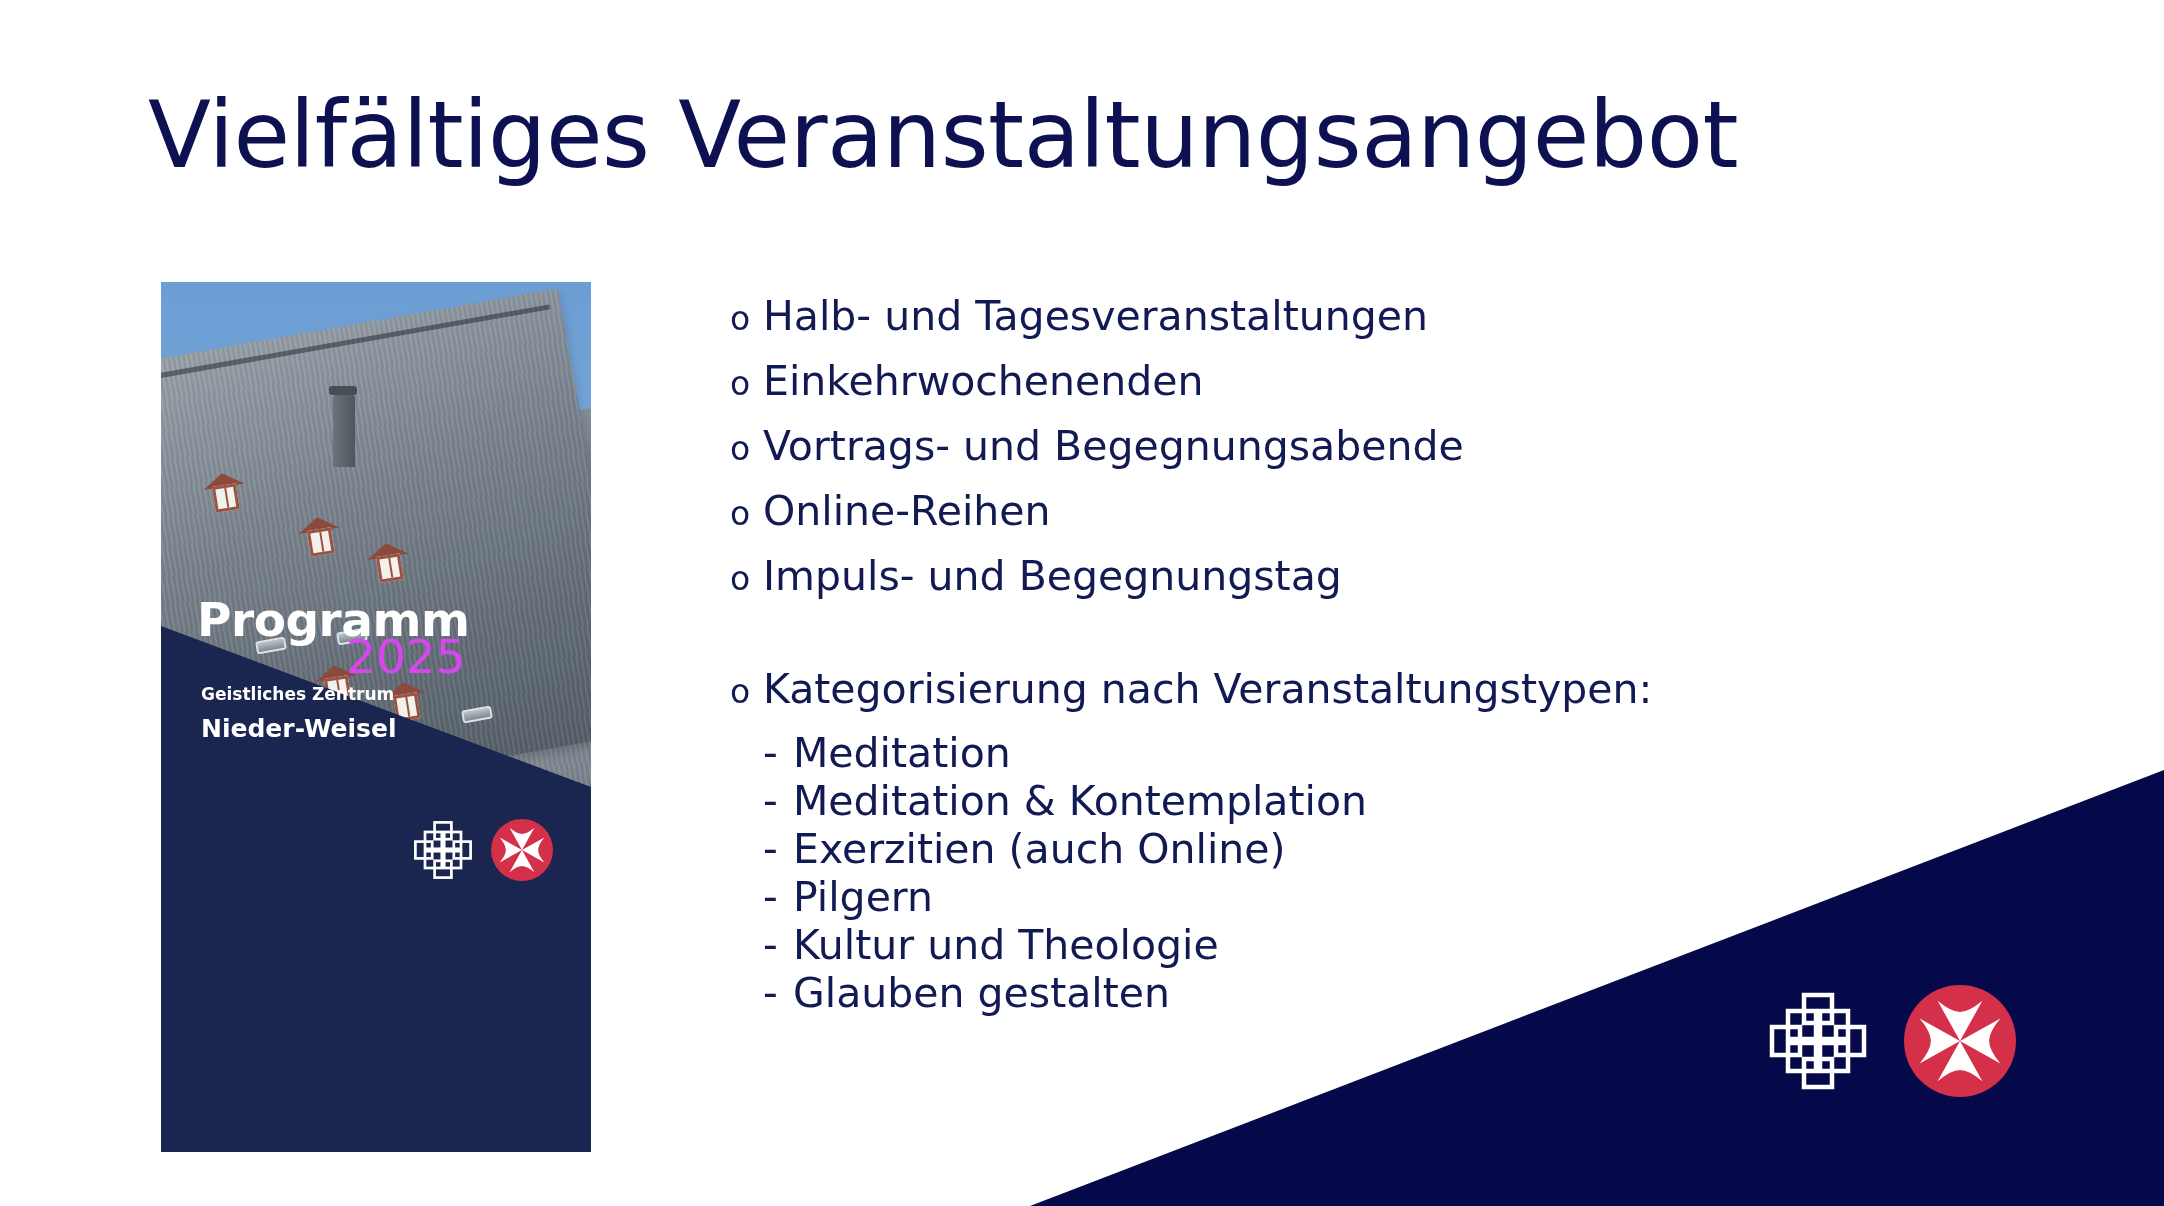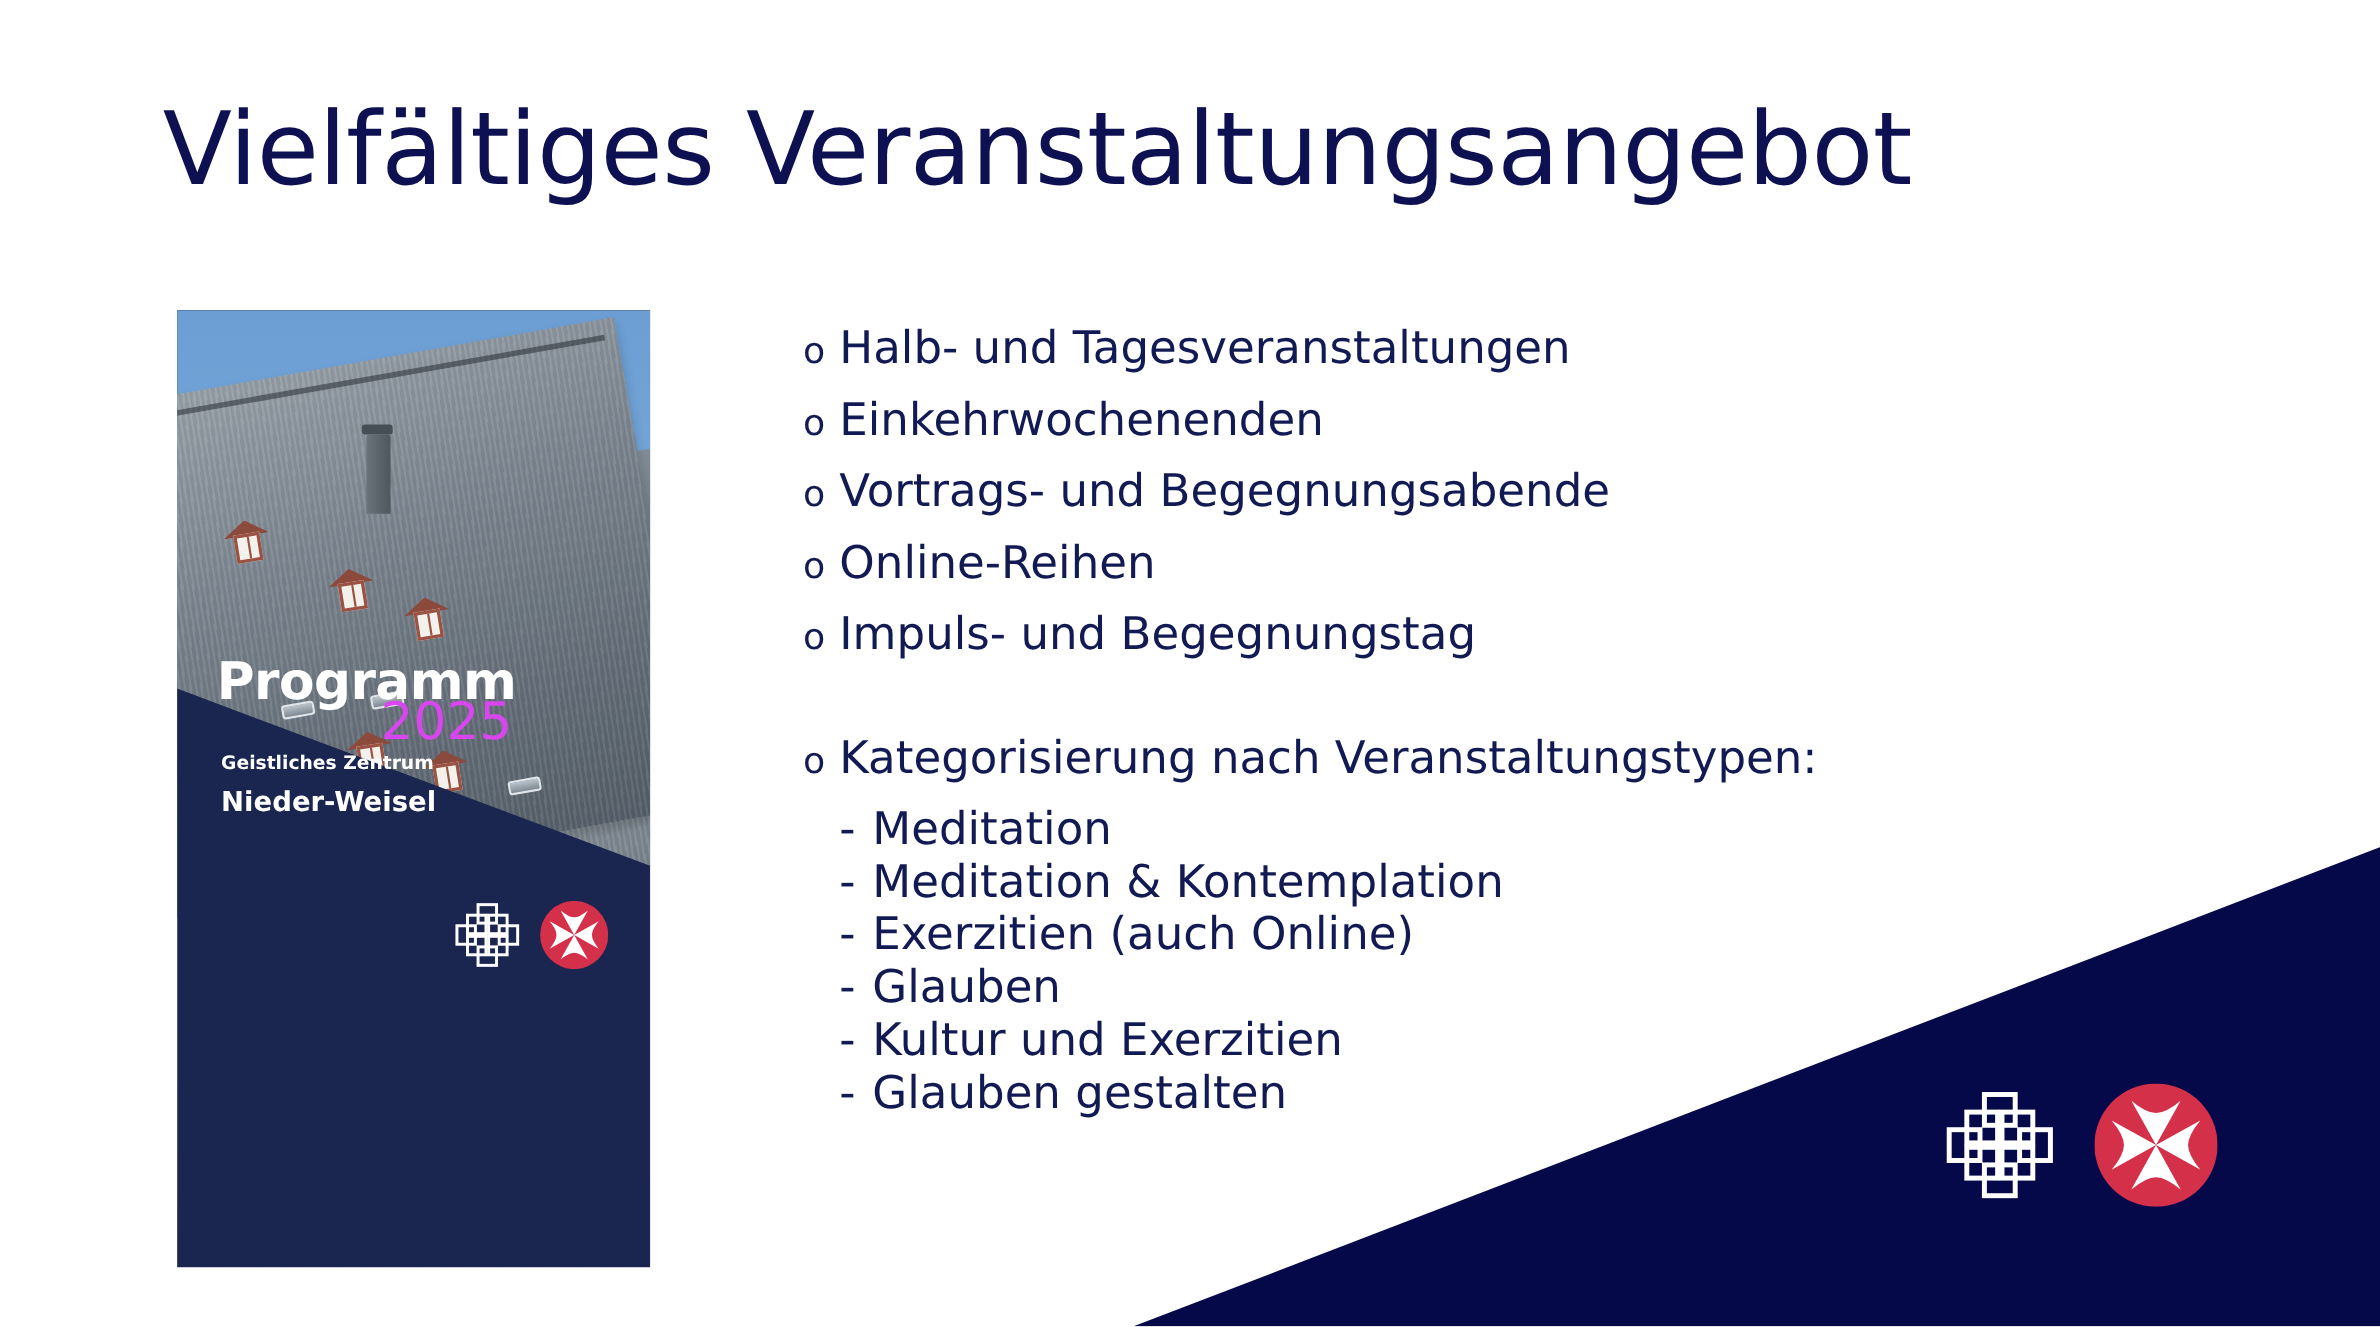--- a/index.html
+++ b/index.html
@@ -373,25 +373,25 @@
       <div class="sub-row">
         <span class="sub-mark">-</span>
         <span class="sub-text">Meditation &amp; Kontemplation</span>
       </div>
       <div class="sub-row">
         <span class="sub-mark">-</span>
         <span class="sub-text">Exerzitien (auch Online)</span>
       </div>
       <div class="sub-row">
         <span class="sub-mark">-</span>
-        <span class="sub-text">Glauben</span>
+        <span class="sub-text">Pilgern</span>
       </div>
       <div class="sub-row">
         <span class="sub-mark">-</span>
-        <span class="sub-text">Kultur und Exerzitien</span>
+        <span class="sub-text">Kultur und Theologie</span>
       </div>
       <div class="sub-row">
         <span class="sub-mark">-</span>
         <span class="sub-text">Glauben gestalten</span>
       </div>
     </div>
   </div>
 
   <div class="brochure">
 

